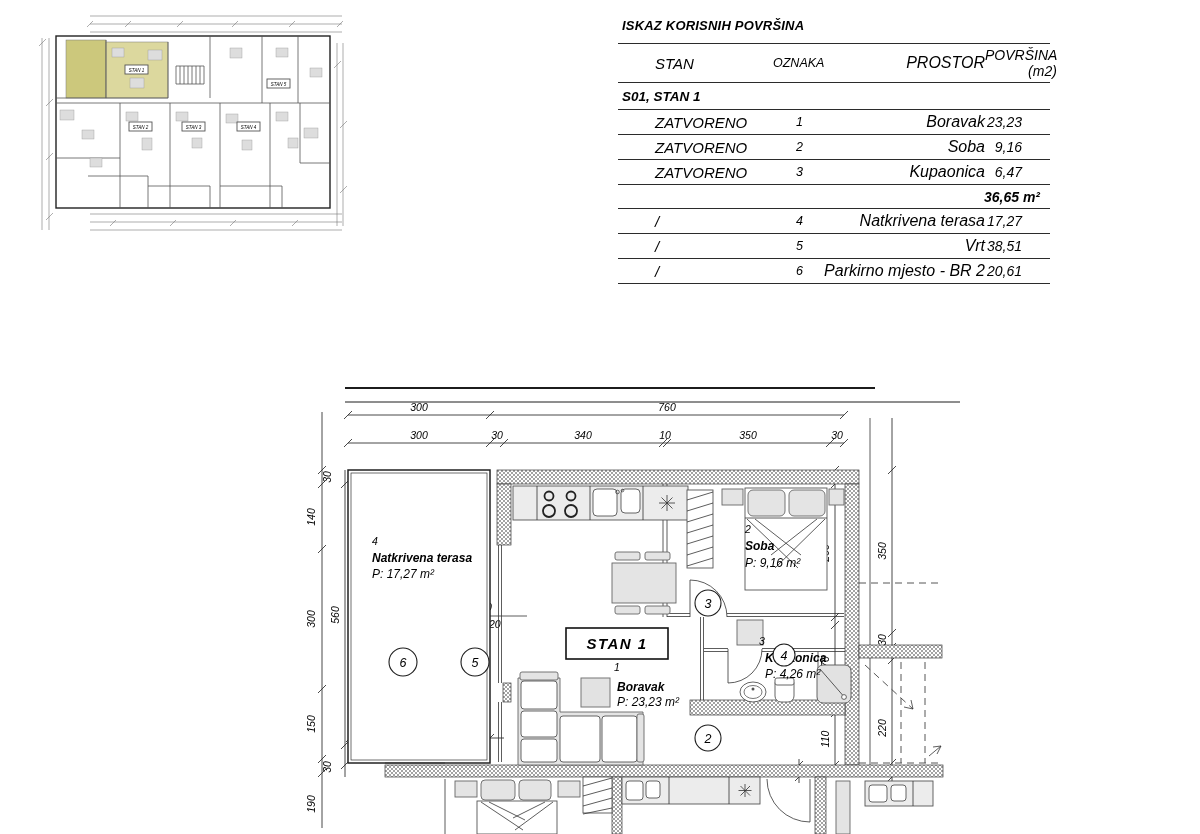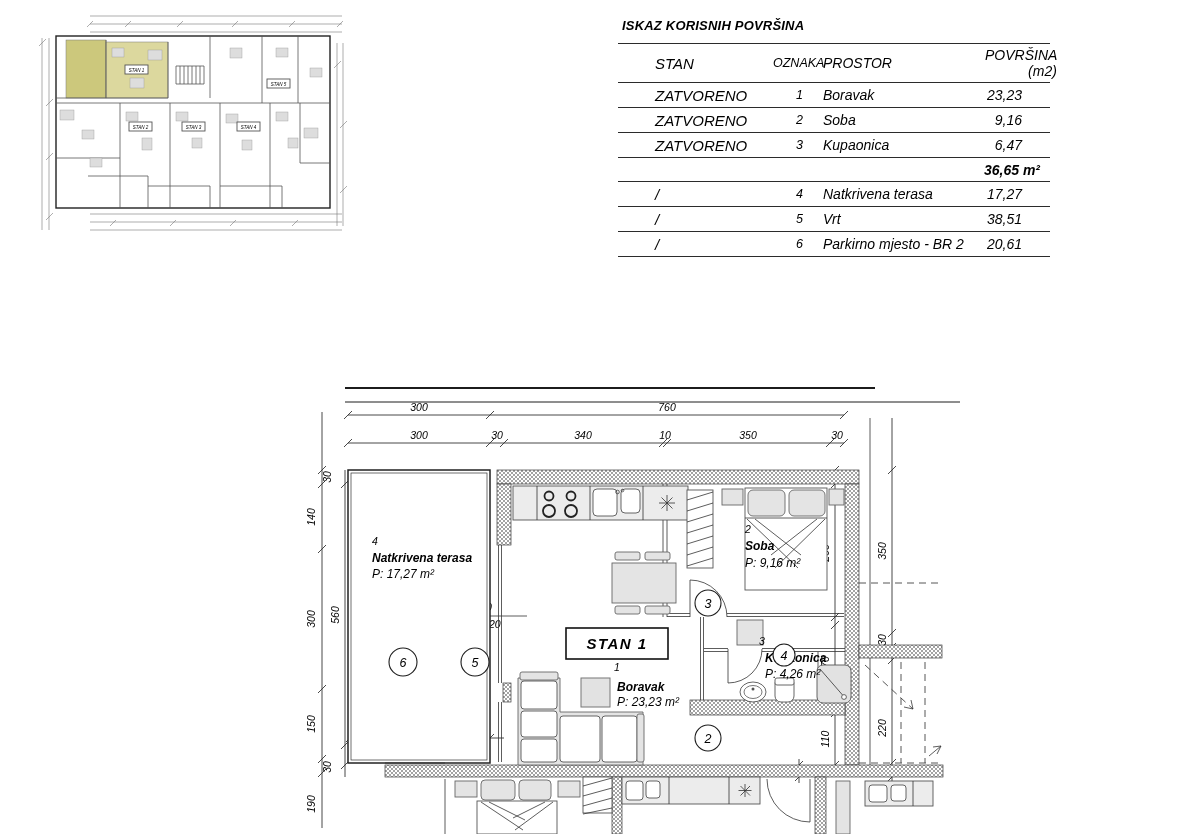--- a/index.html
+++ b/index.html
@@ -5,21 +5,21 @@
   html,body{margin:0;padding:0;background:#fff;}
   .canvas{position:relative;width:1200px;height:834px;background:#fff;overflow:hidden;
           font-family:"Liberation Sans",sans-serif;color:#000;font-style:italic;}
   svg text{font-family:"Liberation Sans",sans-serif;fill:#000;}
   
   .areatable{position:absolute;left:618px;top:12px;width:432px;}
   .tbl-title{font-size:13px;font-weight:bold;padding:6px 0 10px 4px;border-bottom:1px solid #2b2b2b;letter-spacing:.2px;}
   .trow{display:grid;grid-template-columns:37px 118px 30px 12px 170px auto;align-items:center;border-bottom:1px solid #2b2b2b;}
   .trow .c-stan{grid-column:2;font-size:15px;}
   .trow .c-ozn{grid-column:3;font-size:12.5px;text-align:right;}
-  .trow .c-pro{grid-column:5;font-size:14px;padding-left:8px;}
+  .trow .c-pro{grid-column:5;font-size:16px;padding-left:8px;text-align:right;}
   .trow .c-pov{grid-column:6;font-size:14px;text-align:right;padding-right:28px;}
   .thead{height:38px;}
   .thead .c-pov{padding-right:12px;}
   .tsection{height:26px;display:flex;align-items:center;font-size:13.5px;font-weight:bold;padding-left:4px;}
   .tdata{height:24px;}
   .tsub{height:23px;display:flex;align-items:center;justify-content:flex-end;
         font-size:14px;font-weight:bold;padding-right:10px;border-bottom:1px solid #2b2b2b;}
   
   .ln2{stroke:#1c1c1c;stroke-width:2;fill:none;}
   .ln1{stroke:#1c1c1c;stroke-width:1;fill:none;}
@@ -97,20 +97,21 @@
   </svg>
 
   <div class="areatable">
     <div class="tbl-title">ISKAZ  KORISNIH POVRŠINA</div>
     <div class="trow thead">
       <span class="c-stan">STAN</span>
       <span class="c-ozn">OZNAKA</span>
       <span class="c-pro">PROSTOR</span>
       <span class="c-pov">POVRŠINA (m2)</span>
     </div>
+    <div class="tsection" style="border-bottom:1px solid #2b2b2b;">S01, STAN 1</div>
     <div class="trow tdata">
       <span class="c-stan">ZATVORENO</span>
       <span class="c-ozn">1</span>
       <span class="c-pro">Boravak</span>
       <span class="c-pov">23,23</span>
     </div>
     <div class="trow tdata">
       <span class="c-stan">ZATVORENO</span>
       <span class="c-ozn">2</span>
       <span class="c-pro">Soba</span>

